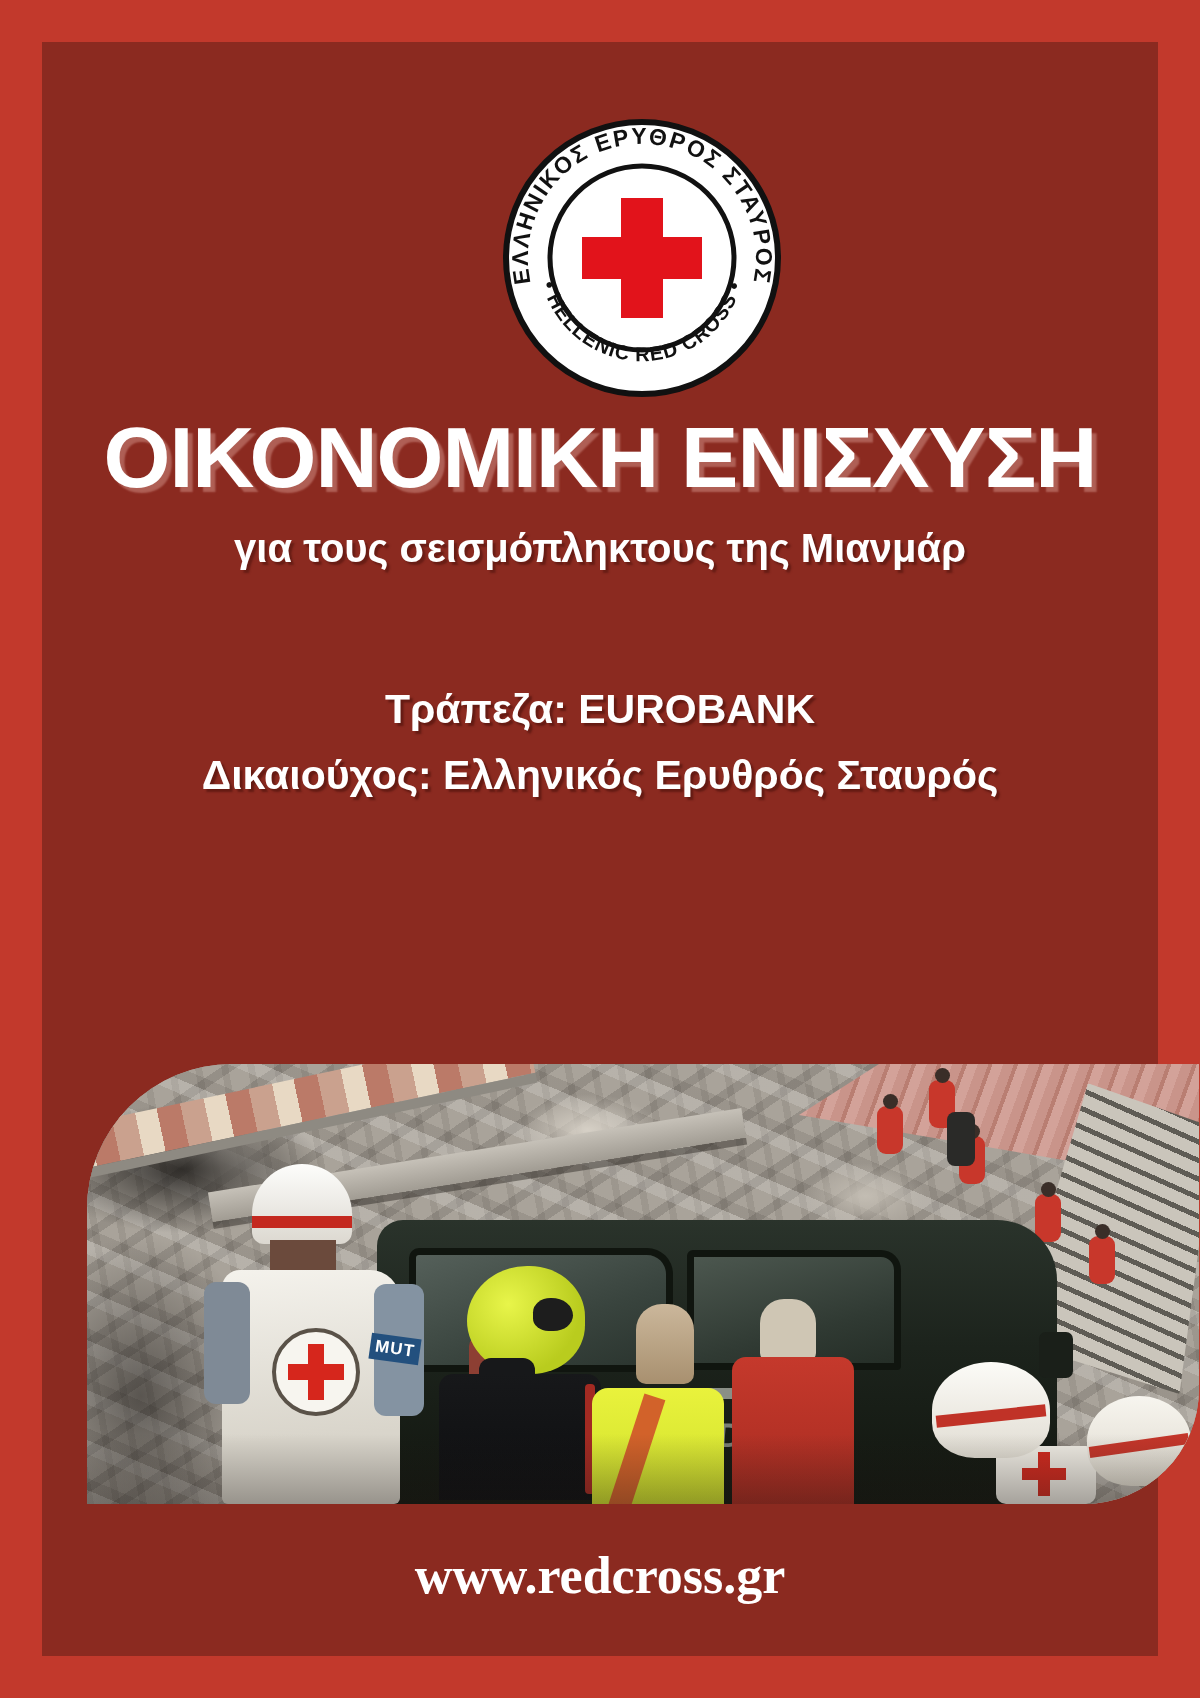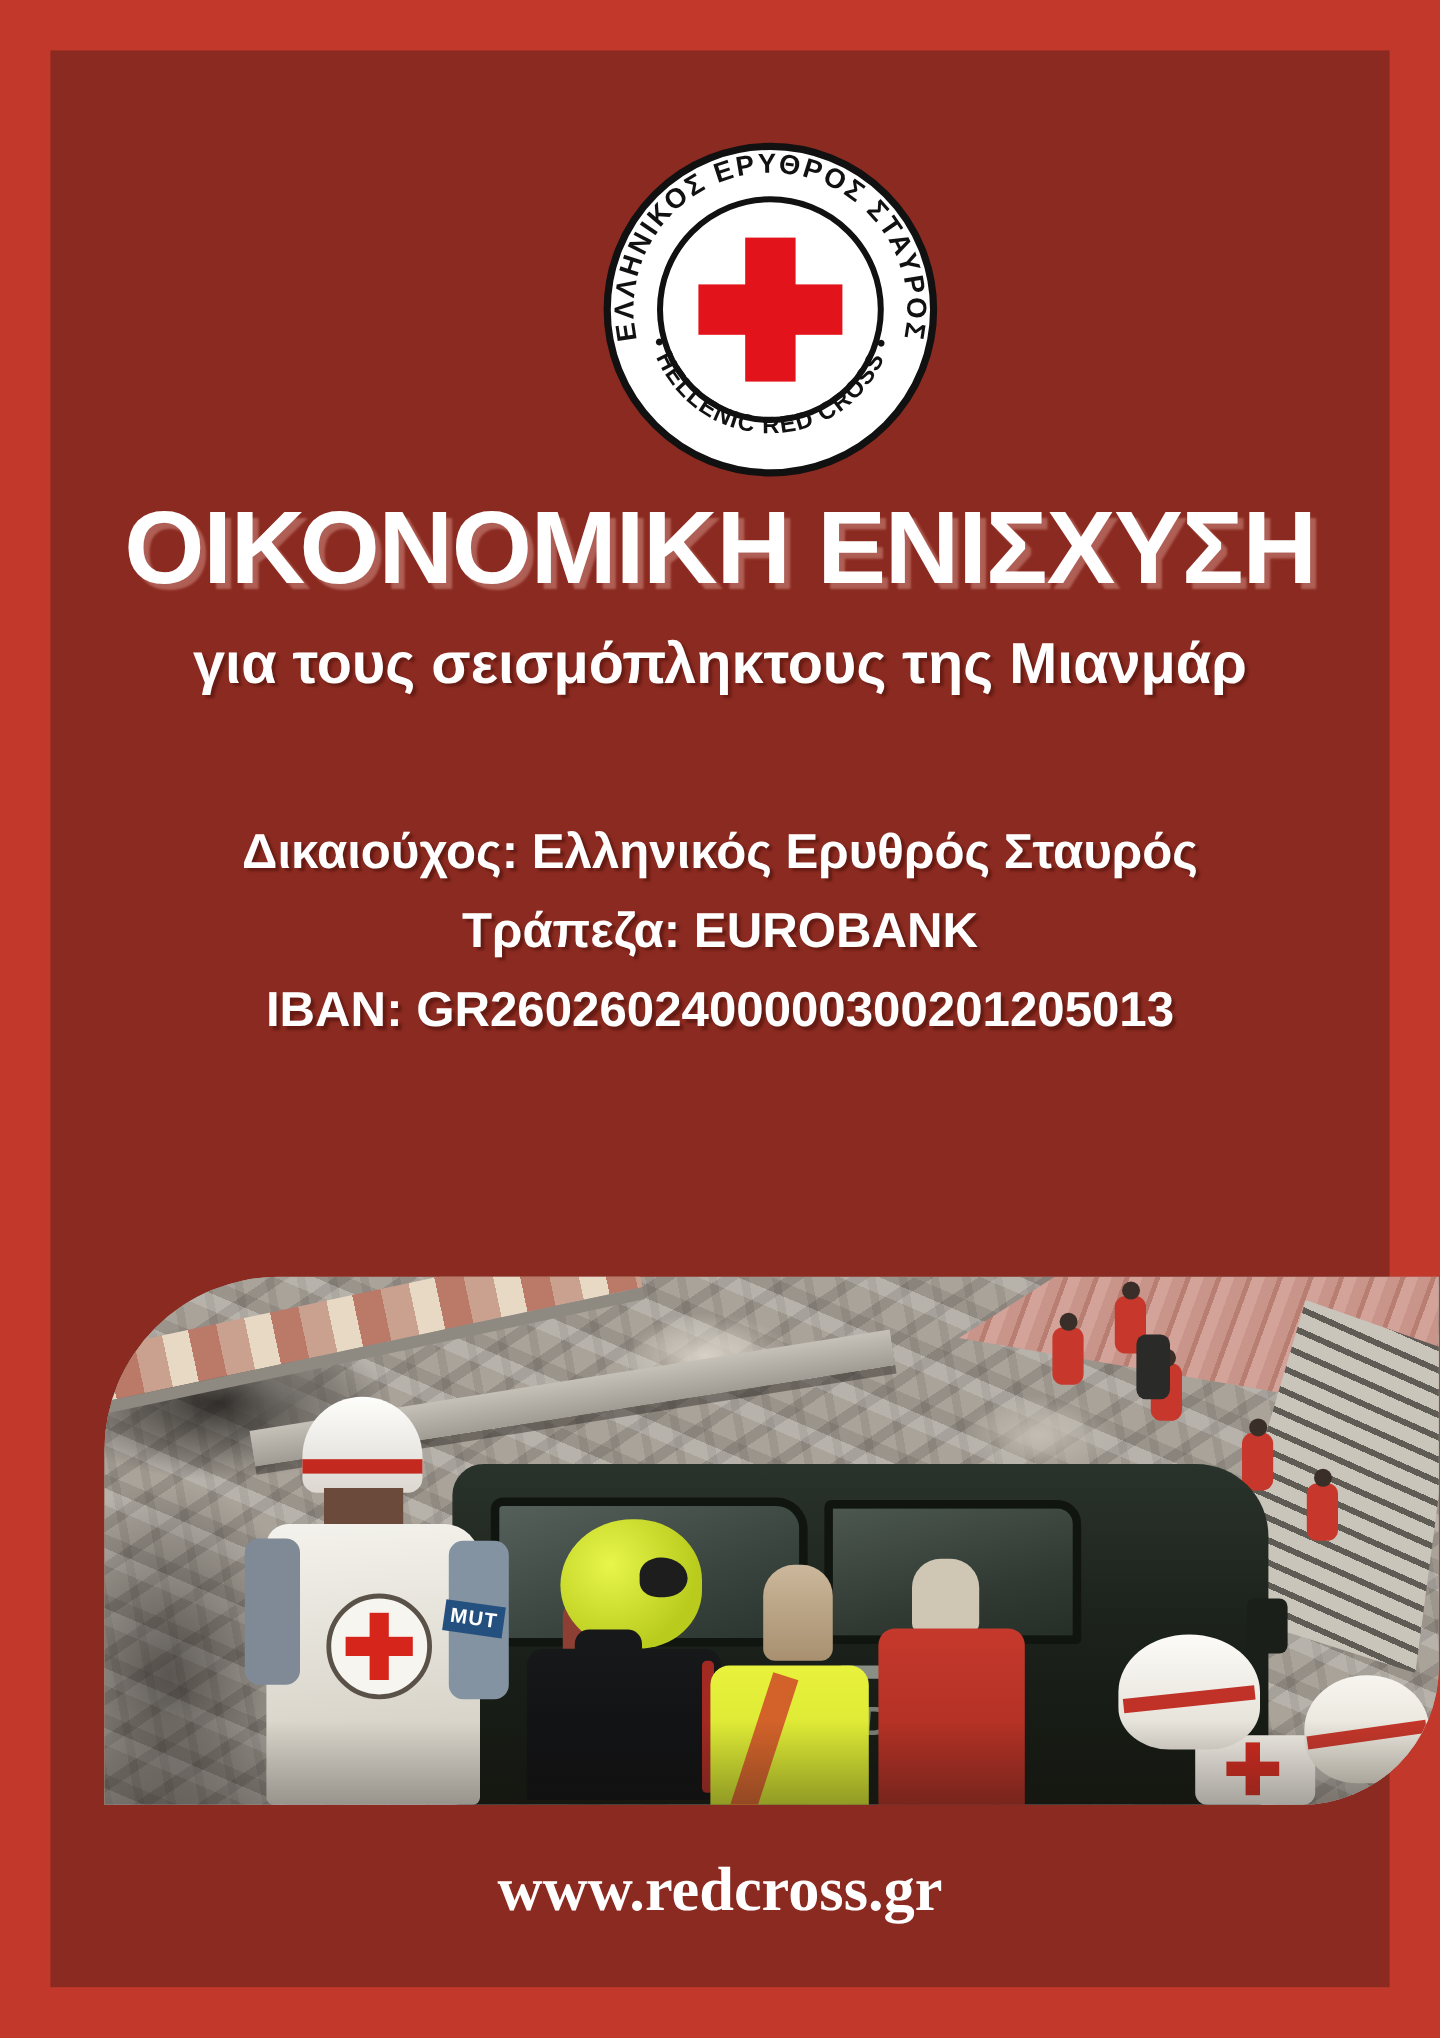--- a/index.html
+++ b/index.html
@@ -8,21 +8,21 @@
   #inner{position:absolute;inset:42px;background:#8B2A20;}
 
   
   #logo{position:absolute;left:460px;top:76px;width:280px;height:280px;}
 
   
   .title{position:absolute;left:0;top:372px;width:100%;text-align:center;
          color:#fff;font-weight:bold;font-size:86px;letter-spacing:-1px;line-height:1;
          text-shadow:5px 5px 2px rgba(226,170,160,.42);}
   .subtitle{position:absolute;left:0;top:484px;width:100%;text-align:center;
-         color:#fff;font-weight:bold;font-size:48px;
+         color:#fff;font-weight:bold;font-size:40px;
          text-shadow:3px 3px 2px rgba(70,15,10,.5);}
 
   
   .bank{position:absolute;left:0;top:634px;width:100%;text-align:center;color:#fff;
         font-weight:bold;font-size:41px;line-height:66px;
         text-shadow:3px 3px 2px rgba(70,15,10,.55);}
 
   
   .website{position:absolute;left:0;top:1504px;width:100%;text-align:center;color:#fff;
         font-family:"Liberation Serif",serif;font-weight:bold;font-size:52px;}
@@ -141,23 +141,22 @@
       <g>
         <rect x="80" y="119" width="120" height="42" fill="#E2131B"></rect>
         <rect x="119" y="80" width="42" height="120" fill="#E2131B"></rect>
       </g>
     </svg>
 
     <div class="title">ΟΙΚΟΝΟΜΙΚΗ ΕΝΙΣΧΥΣΗ</div>
     <div class="subtitle">για τους σεισμόπληκτους της Μιανμάρ</div>
 
     <div class="bank">
+      <div>Τράπεζα: EUROBANK</div>
       <div>Δικαιούχος: Ελληνικός Ερυθρός Σταυρός</div>
-      <div>Τράπεζα: EUROBANK</div>
-      <div>IBAN: GR2602602400000300201205013</div>
     </div>
 
     <div class="photo">
       <div class="rubble"></div>
       <div class="cavity"></div>
       <div class="beam-a"></div>
       <div class="beam-b"></div>
       <div class="roof-right"></div>
       <div class="truss"></div>
       <div class="worker w1"></div>

